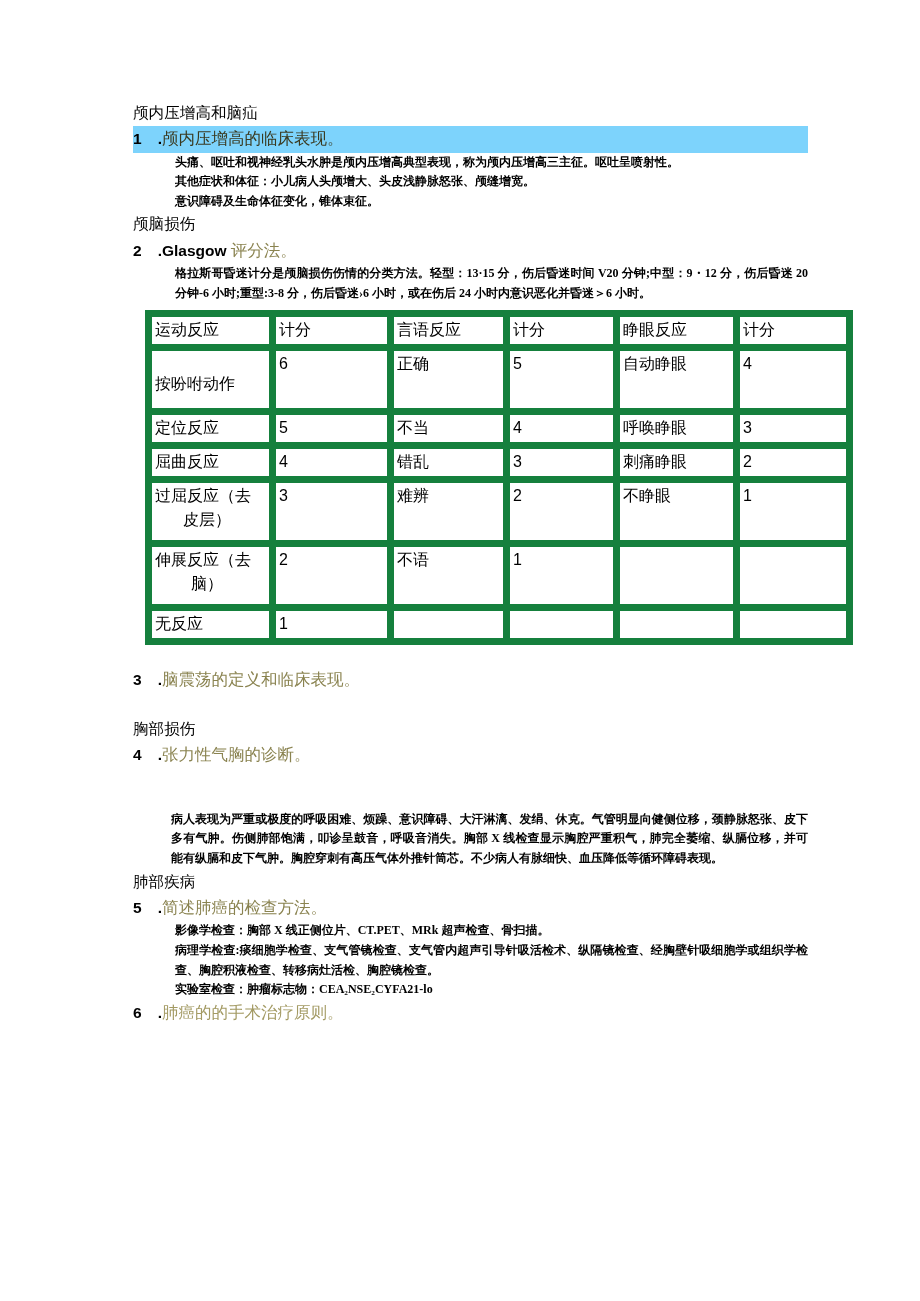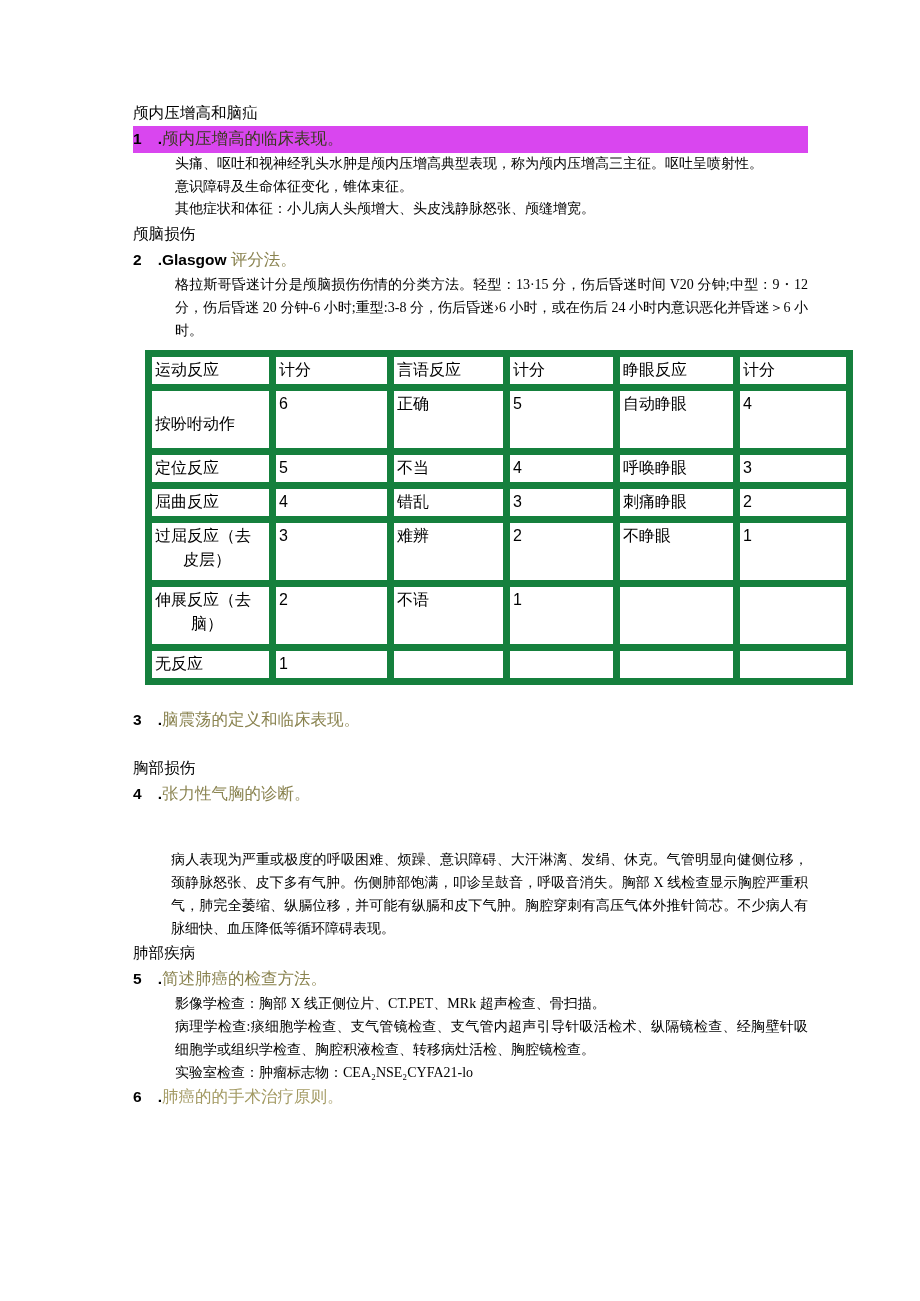--- a/index.html
+++ b/index.html
@@ -48,35 +48,36 @@
     font-size: 15.5px;
     color: #000000;
     margin-left: 16px;
   }
   .qtext {
     font-size: 16.5px;
   }
   .qtext.olive { color: #8a8350; }
   .qtext.olive-light { color: #a39a63; }
   .hl {
-    background: #d946ef;
+    background: #7dd3fc;
     display: block;
     width: 100%;
     box-sizing: border-box;
   }
   .hl .qtext { color: #3a3a20; }
   .hl .qnum, .hl .qdot { color: #000000; }
 
   .body-para {
-    font-size: 14px;
+    font-size: 12px;
     line-height: 1.63;
     margin: 0;
     padding-left: 42px;
     text-align: justify;
     text-justify: inter-ideograph;
+    font-weight: bold;
   }
   .spacer-md { height: 22px; }
   .sansn { font-family: "Liberation Sans", "DejaVu Sans", sans-serif; font-weight: bold; font-size: 15.5px; text-align: right; }
 
   
   .gcs-table {
     border-collapse: collapse;
     table-layout: fixed;
     width: 629px;
     margin: 7px 0 0 12px;
@@ -117,22 +118,22 @@
 
 <div class="page">
 
   <div class="section-head">颅内压增高和脑疝</div>
 
   <div class="qline hl">
     <span class="qnum">1</span><span class="qdot">.</span><span class="qtext">颅内压增高的临床表现。</span>
   </div>
 
   <div class="body-para">头痛、呕吐和视神经乳头水肿是颅内压增高典型表现，称为颅内压增高三主征。呕吐呈喷射性。</div>
+  <div class="body-para">其他症状和体征：小儿病人头颅增大、头皮浅静脉怒张、颅缝增宽。</div>
   <div class="body-para">意识障碍及生命体征变化，锥体束征。</div>
-  <div class="body-para">其他症状和体征：小儿病人头颅增大、头皮浅静脉怒张、颅缝增宽。</div>
 
   <div class="section-head">颅脑损伤</div>
 
   <div class="qline">
     <span class="qnum">2</span><span class="qdot">.</span><span class="sansn">Glasgow</span> <span class="qtext olive">评分法。</span>
   </div>
 
   <div class="body-para">格拉斯哥昏迷计分是颅脑损伤伤情的分类方法。轻型：13·15 分，伤后昏迷时间 V20 分钟;中型：9・12 分，伤后昏迷 20 分钟-6 小时;重型:3-8 分，伤后昏迷›6 小时，或在伤后 24 小时内意识恶化并昏迷＞6 小时。</div>
 
   <table class="gcs-table">

